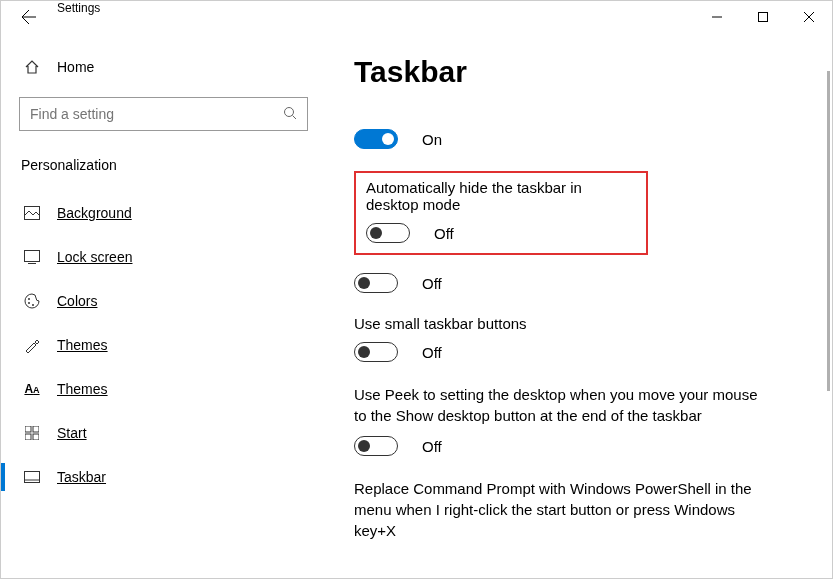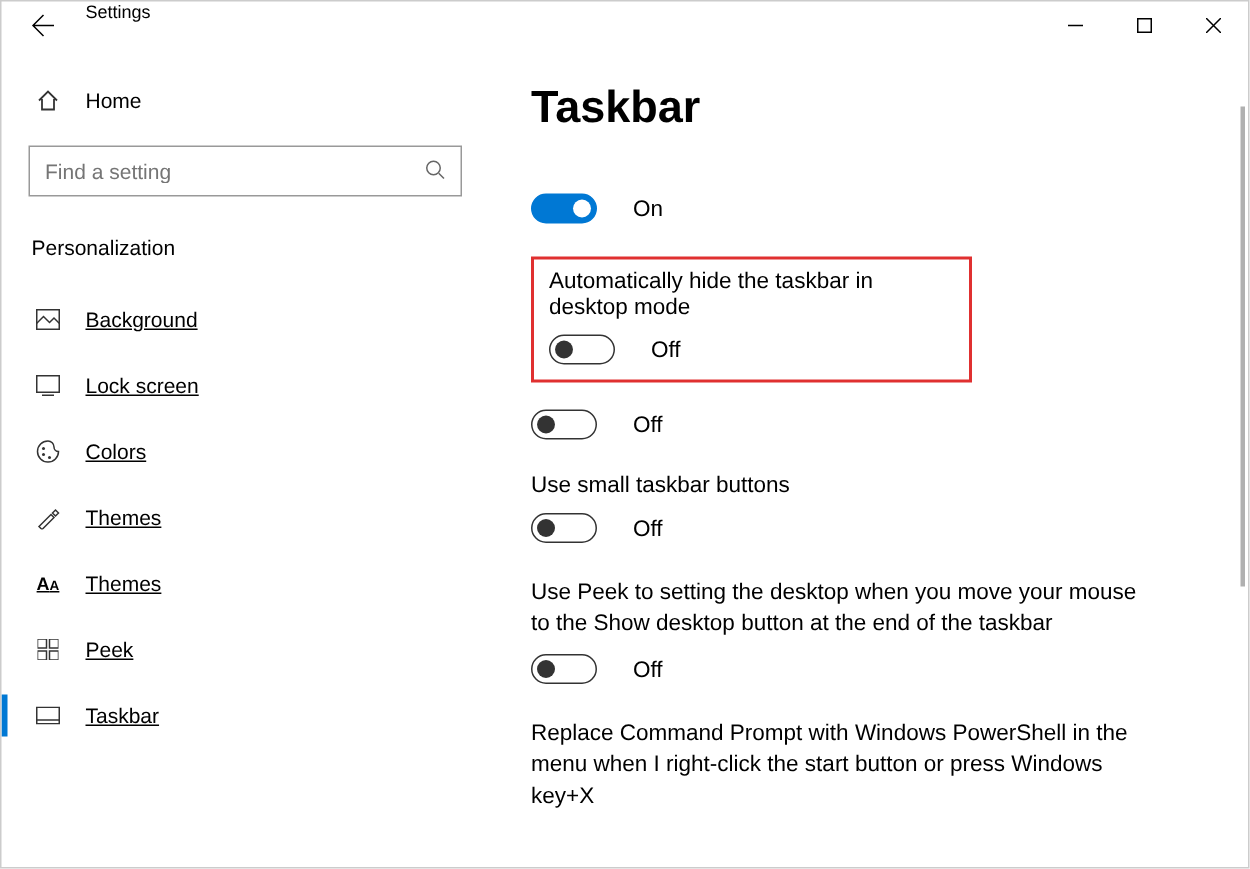--- a/index.html
+++ b/index.html
@@ -262,21 +262,21 @@
       </div>
       <div class="nav-item">
         <span class="icon-slot">
             <svg width="14" height="14" viewBox="0 0 14 14">
               <rect x="0" y="0" width="6" height="6" stroke="#333" fill="none"></rect>
               <rect x="8" y="0" width="6" height="6" stroke="#333" fill="none"></rect>
               <rect x="0" y="8" width="6" height="6" stroke="#333" fill="none"></rect>
               <rect x="8" y="8" width="6" height="6" stroke="#333" fill="none"></rect>
             </svg>
           </span>
-        <span>Peek</span>
+        <span>Start</span>
       </div>
       <div class="nav-item active">
         <span class="icon-slot">
             <svg width="16" height="12" viewBox="0 0 16 12">
               <rect x="0.5" y="0.5" width="15" height="11" stroke="#333" fill="none"></rect>
               <line x1="0" y1="9" x2="16" y2="9" stroke="#333"></line>
             </svg>
           </span>
         <span>Taskbar</span>
       </div>

